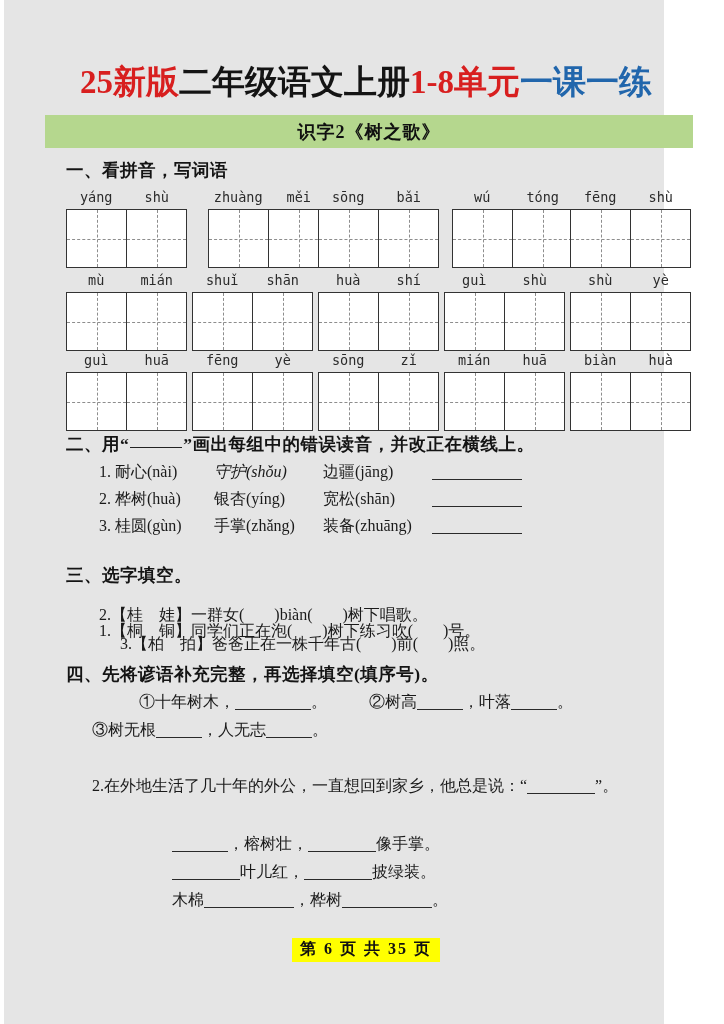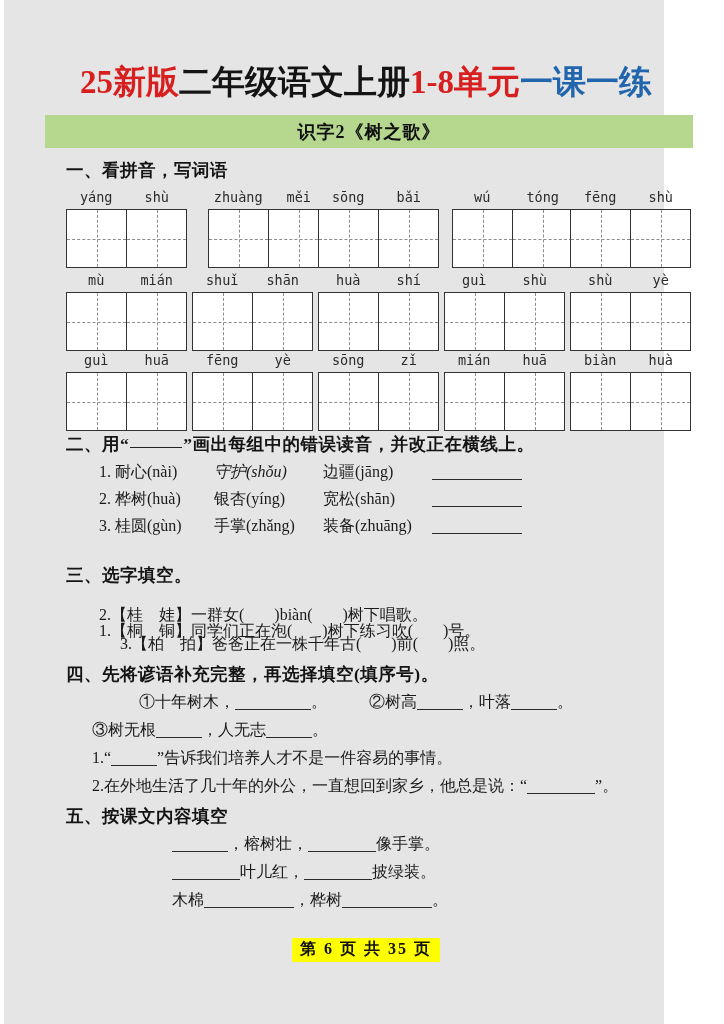--- a/index.html
+++ b/index.html
@@ -389,29 +389,25 @@
   <div class="line" style="left:88px; top:692px;margin-left:47px;">
     <span>①十年树木，</span><span class="rule r-xl"></span><span>。</span>
     <span style="display:inline-block;width:34px;"></span>
     <span>②树高</span><span class="rule r-m"></span><span>，叶落</span><span class="rule r-m"></span><span>。</span>
   </div>
 
   <div class="line" style="left:88px; top:720px;text-align:right;">
     <span>③树无根</span><span class="rule r-m"></span><span>，人无志</span><span class="rule r-m"></span><span>。</span>
   </div>
 
-  <div class="line" style="left:88px; top:748px;">
-    <span class="num">1.</span><span>“</span><span class="rule r-m"></span><span>”告诉我们培养人才不是一件容易的事情。</span>
-  </div>
 
   <div class="line" style="left:88px; top:776px;">
     <span class="num">2.</span><span>在外地生活了几十年的外公，一直想回到家乡，他总是说：“</span><span class="rule r-68"></span><span>”。</span>
   </div>
 
-  <div class="sec-head" style="top:804px;">五、按课文内容填空</div>
 
   <div class="line" style="left:168px; top:862px;">
     <span class="rule r-68"></span><span>叶儿红，</span><span class="rule r-68"></span><span>披绿装。</span>
   </div>
   <div class="line" style="left:168px; top:834px;">
     <span class="rule r-56"></span><span>，榕树壮，</span><span class="rule r-68"></span><span>像手掌。</span>
   </div>
   <div class="line" style="left:168px; top:890px;">
     <span>木棉</span><span class="rule r-90"></span><span>，桦树</span><span class="rule r-90"></span><span>。</span>
   </div>

